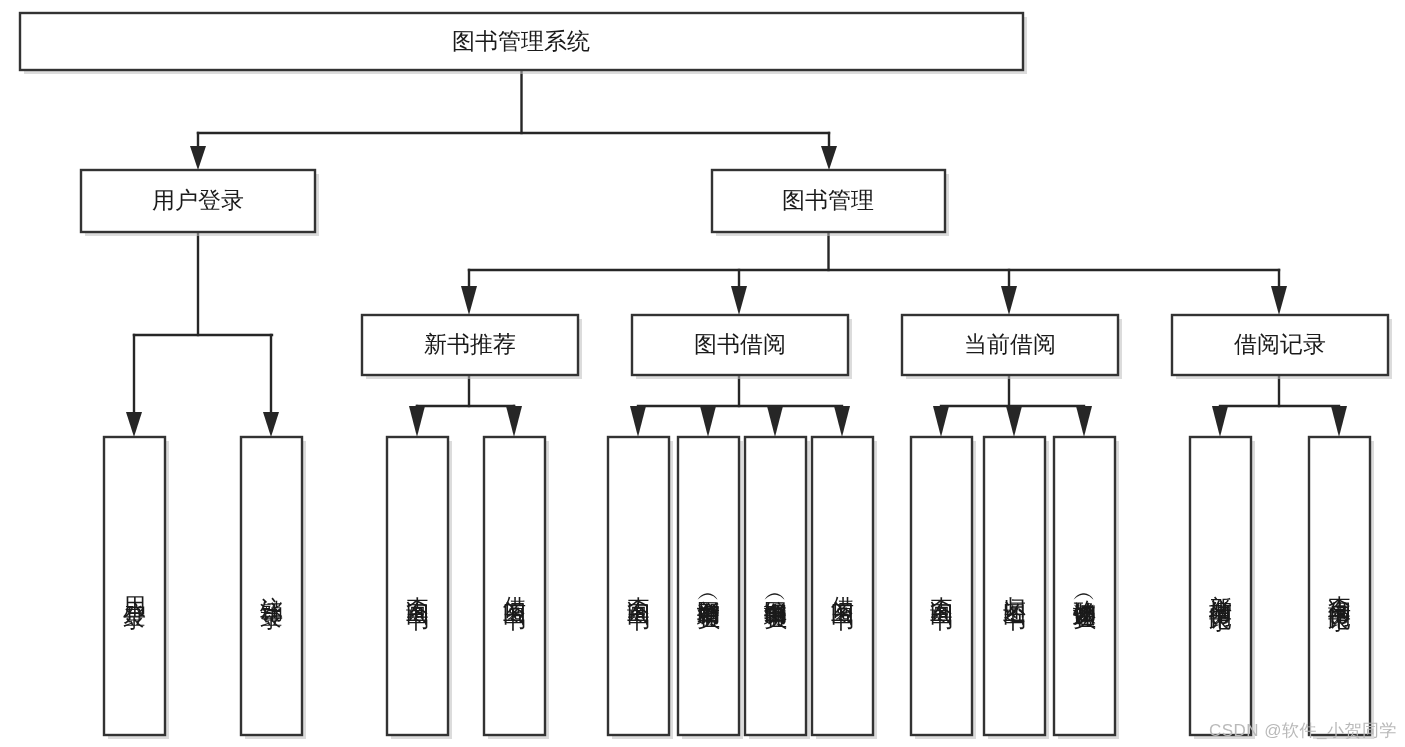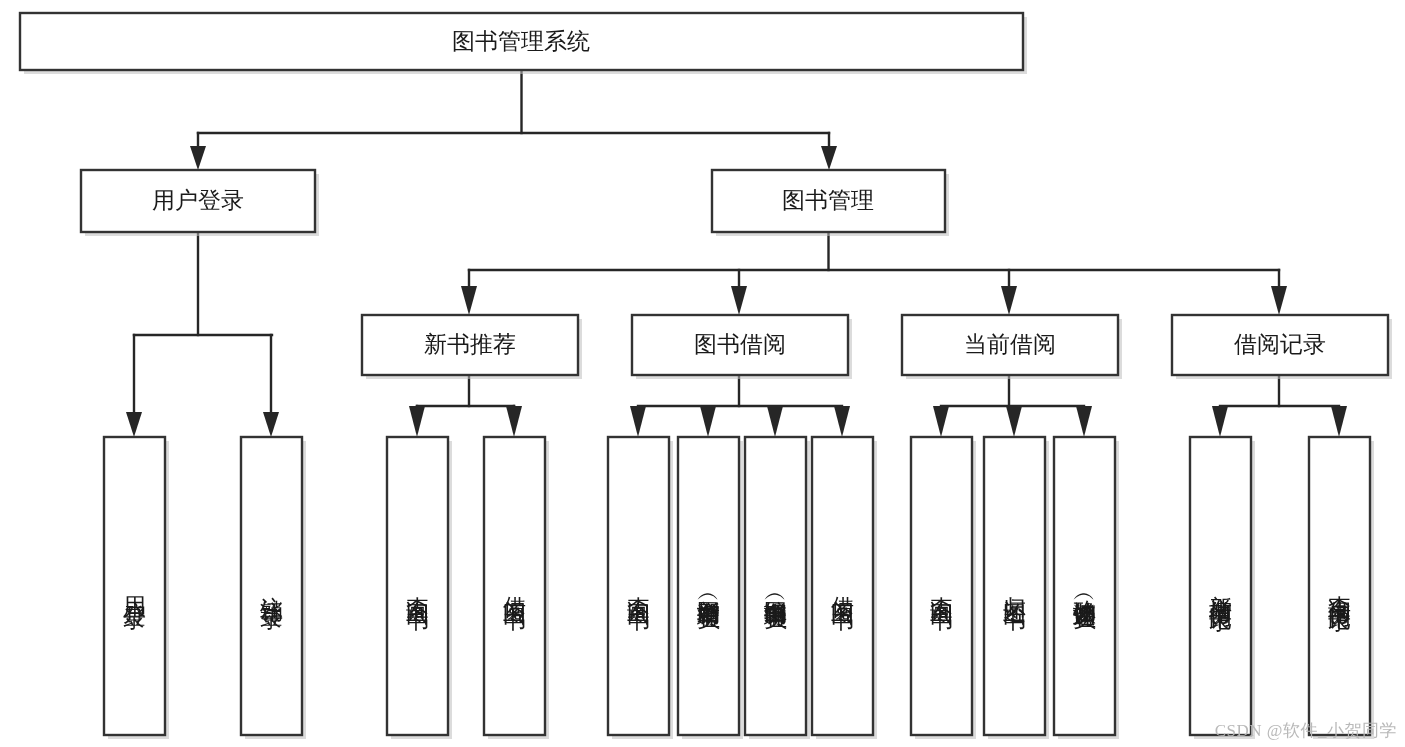--- a/index.html
+++ b/index.html
@@ -64,21 +64,21 @@
     line-height: 1;
     color: #1a1a1a;
     letter-spacing: 4px;
     white-space: nowrap;
     pointer-events: none;
   }
   .watermark {
     position: absolute;
     right: 8px;
     bottom: 5px;
-    font-family: Liberation Serif, serif;
+    font-family: Liberation Sans, sans-serif;
     font-size: 17px;
     color: #b9b9b9;
     letter-spacing: 0.5px;
     user-select: none;
   }
 </style>
 </head>
 <body>
 
 <div id="diagram-root">

